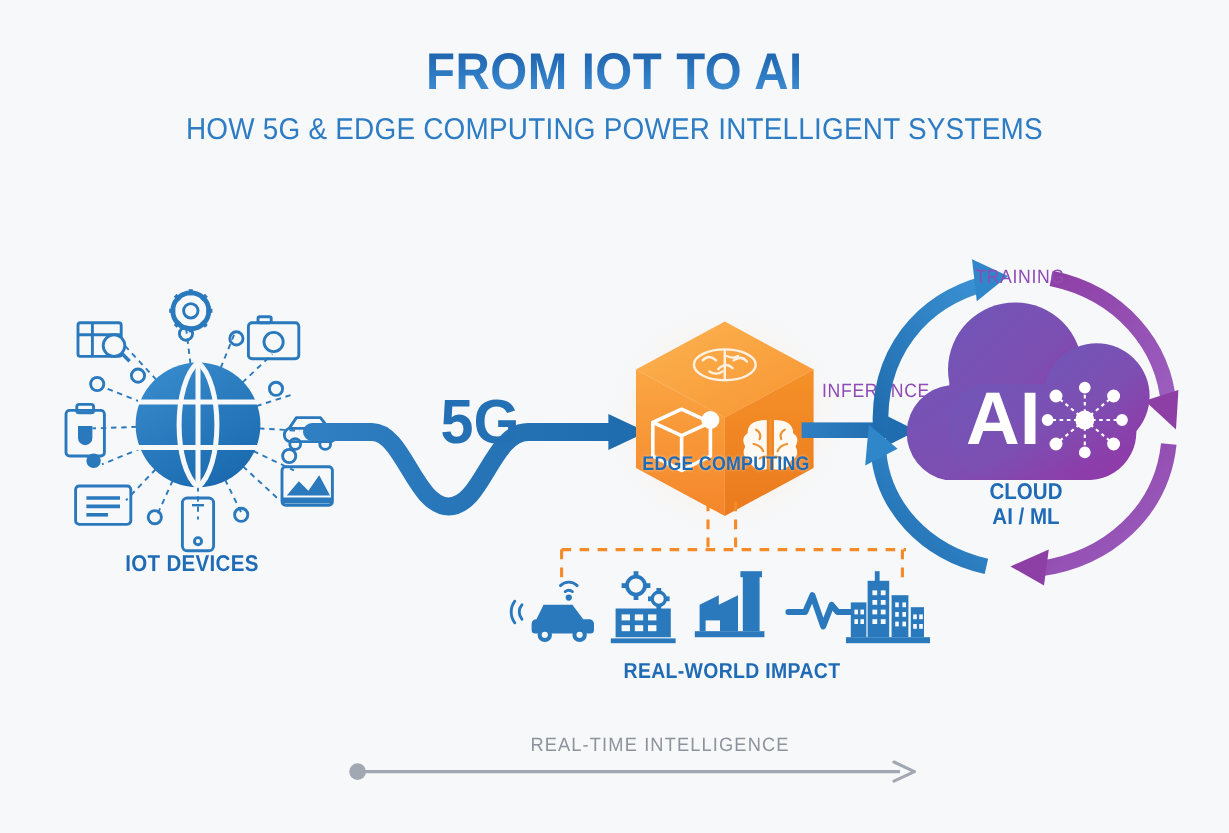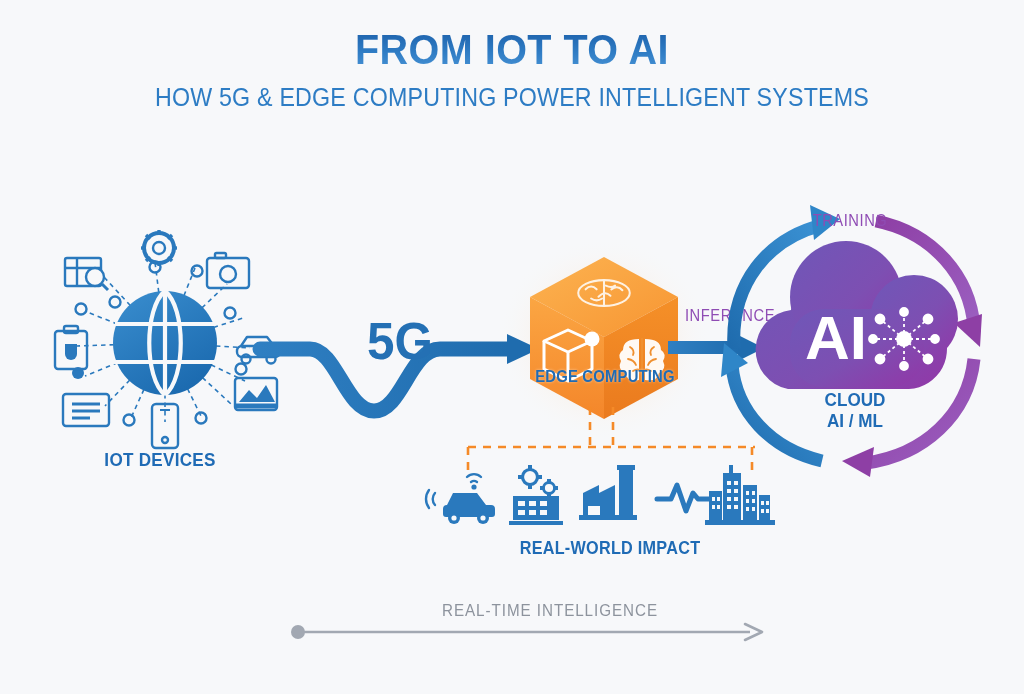--- a/index.html
+++ b/index.html
@@ -3,21 +3,21 @@
 <meta charset="utf-8">
 <title>From IoT to AI</title>
 <style>
   html,body{margin:0;padding:0;}
   body{
     width:1024px;height:694px;
     background:#f7f8fa;
     font-family:"Liberation Sans","DejaVu Sans",sans-serif;
     overflow:hidden;position:relative;
   }
-  #stage{position:absolute;left:0;top:1px;width:1024px;height:576px;}
+  #stage{position:absolute;left:0;top:12px;width:1024px;height:576px;}
   .abs{position:absolute;}
 
   
   #title{
     left:0;top:24px;width:1024px;text-align:center;
     font-size:43px;font-weight:bold;letter-spacing:0.5px;
     font-family:"Liberation Sans Narrow","Liberation Sans",sans-serif;
     background:linear-gradient(180deg,#195ba5 0%,#2f7cc4 55%,#4d97d8 100%);
     -webkit-background-clip:text;background-clip:text;
     -webkit-text-fill-color:transparent;color:#1e63ab;

